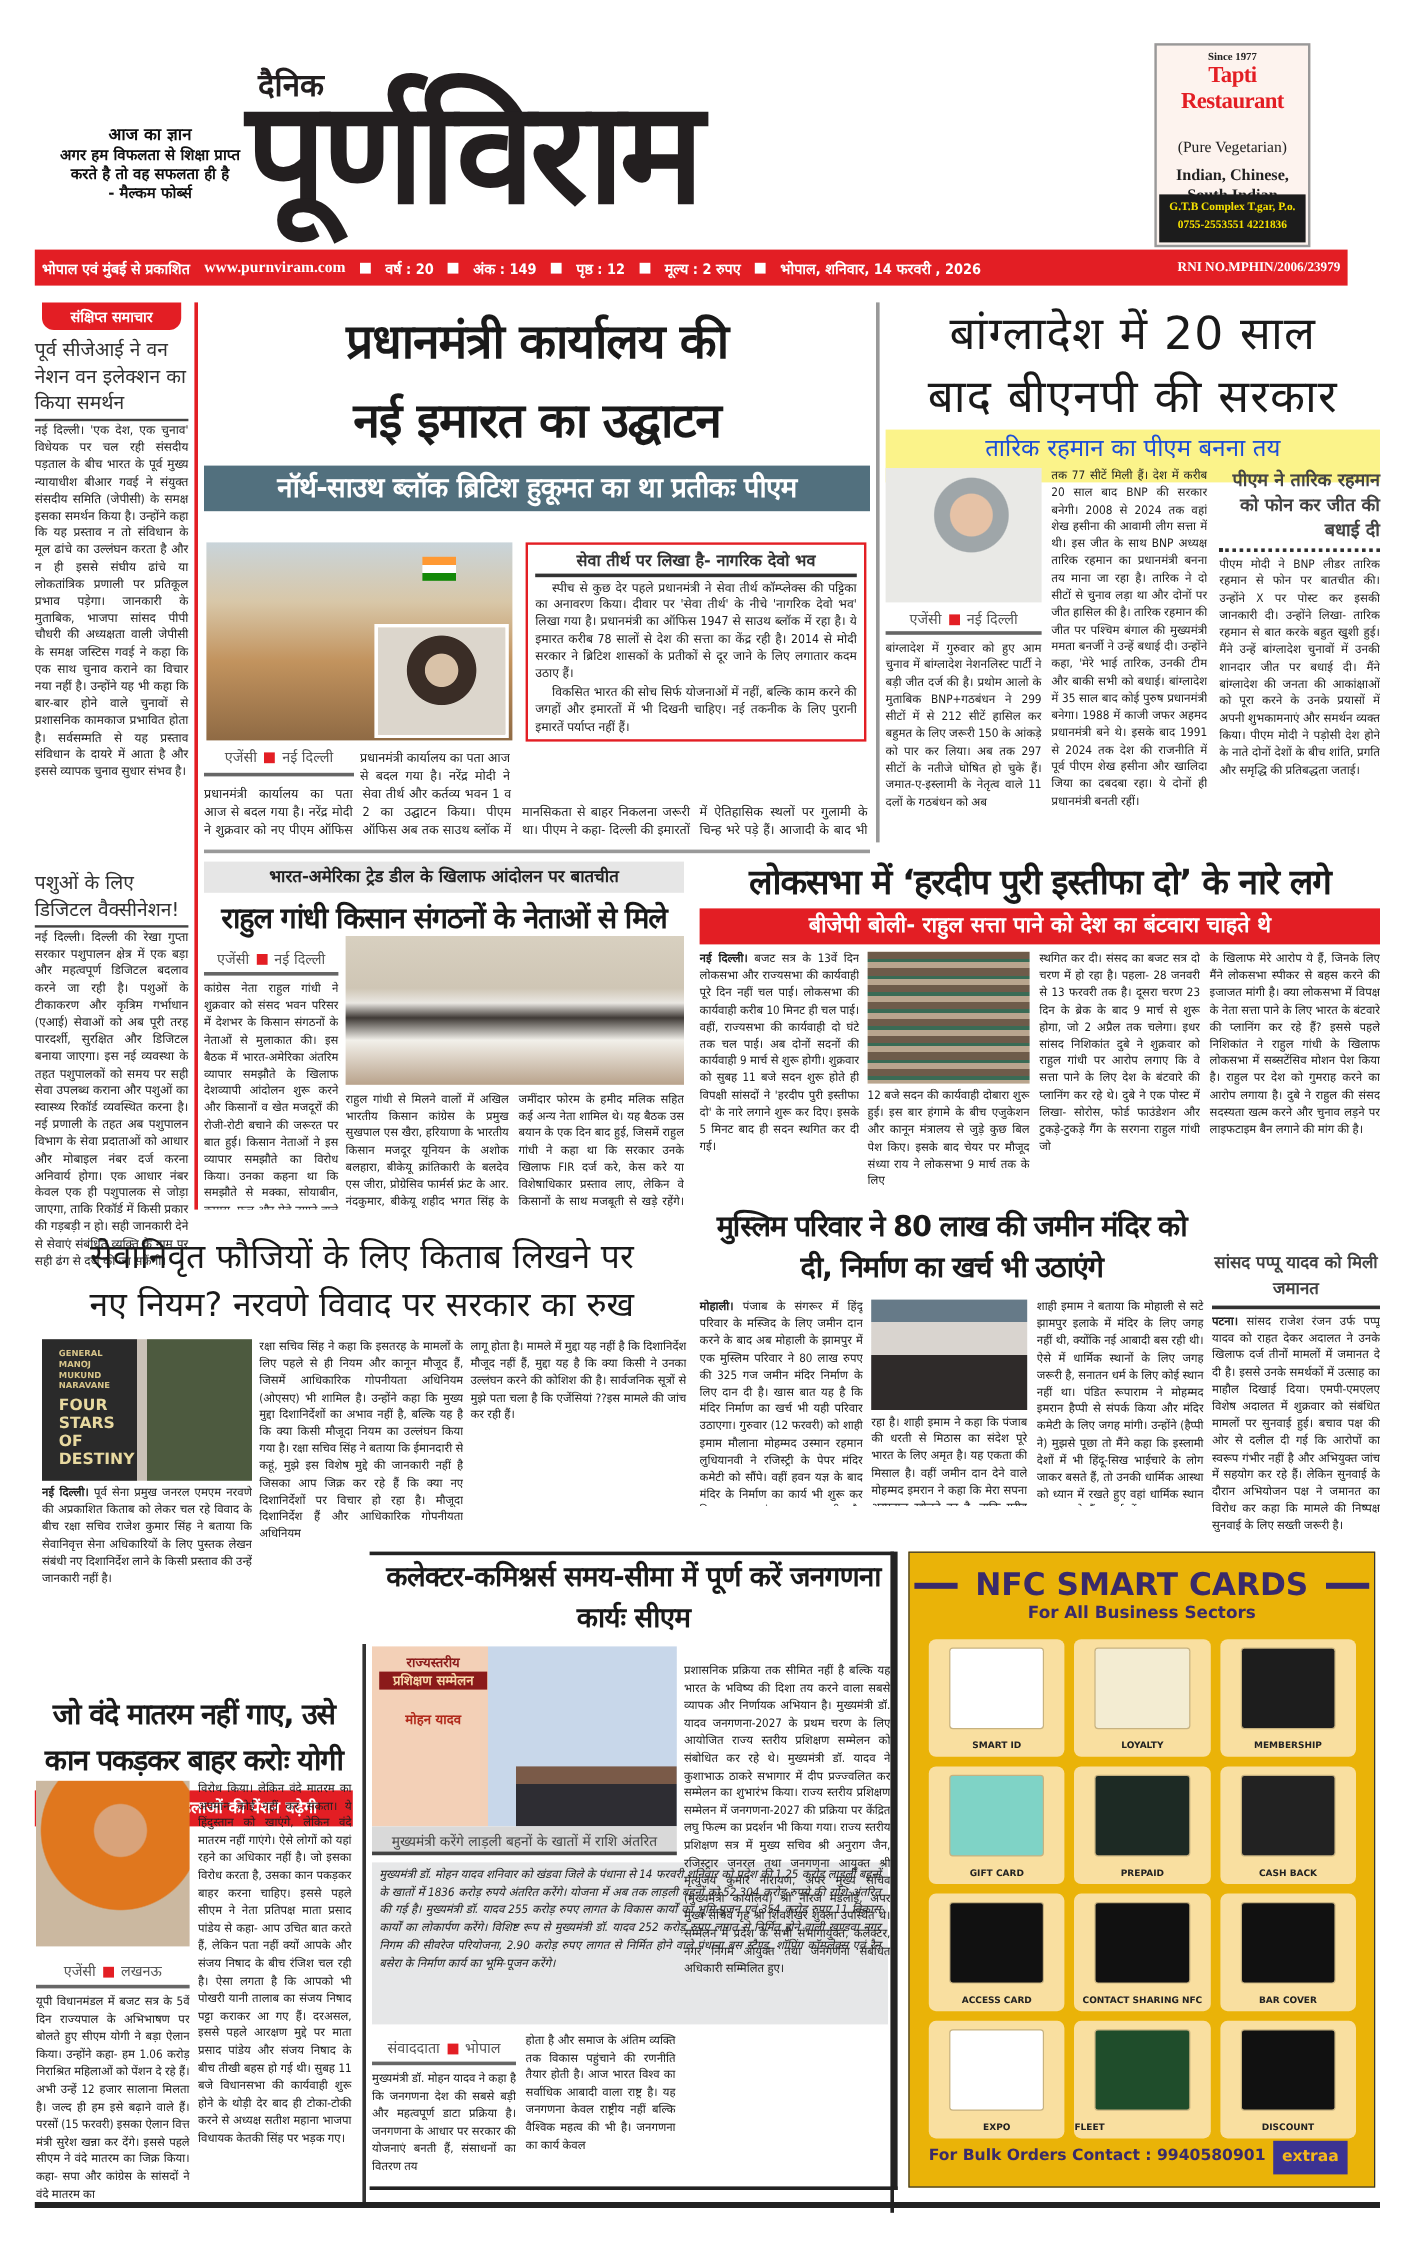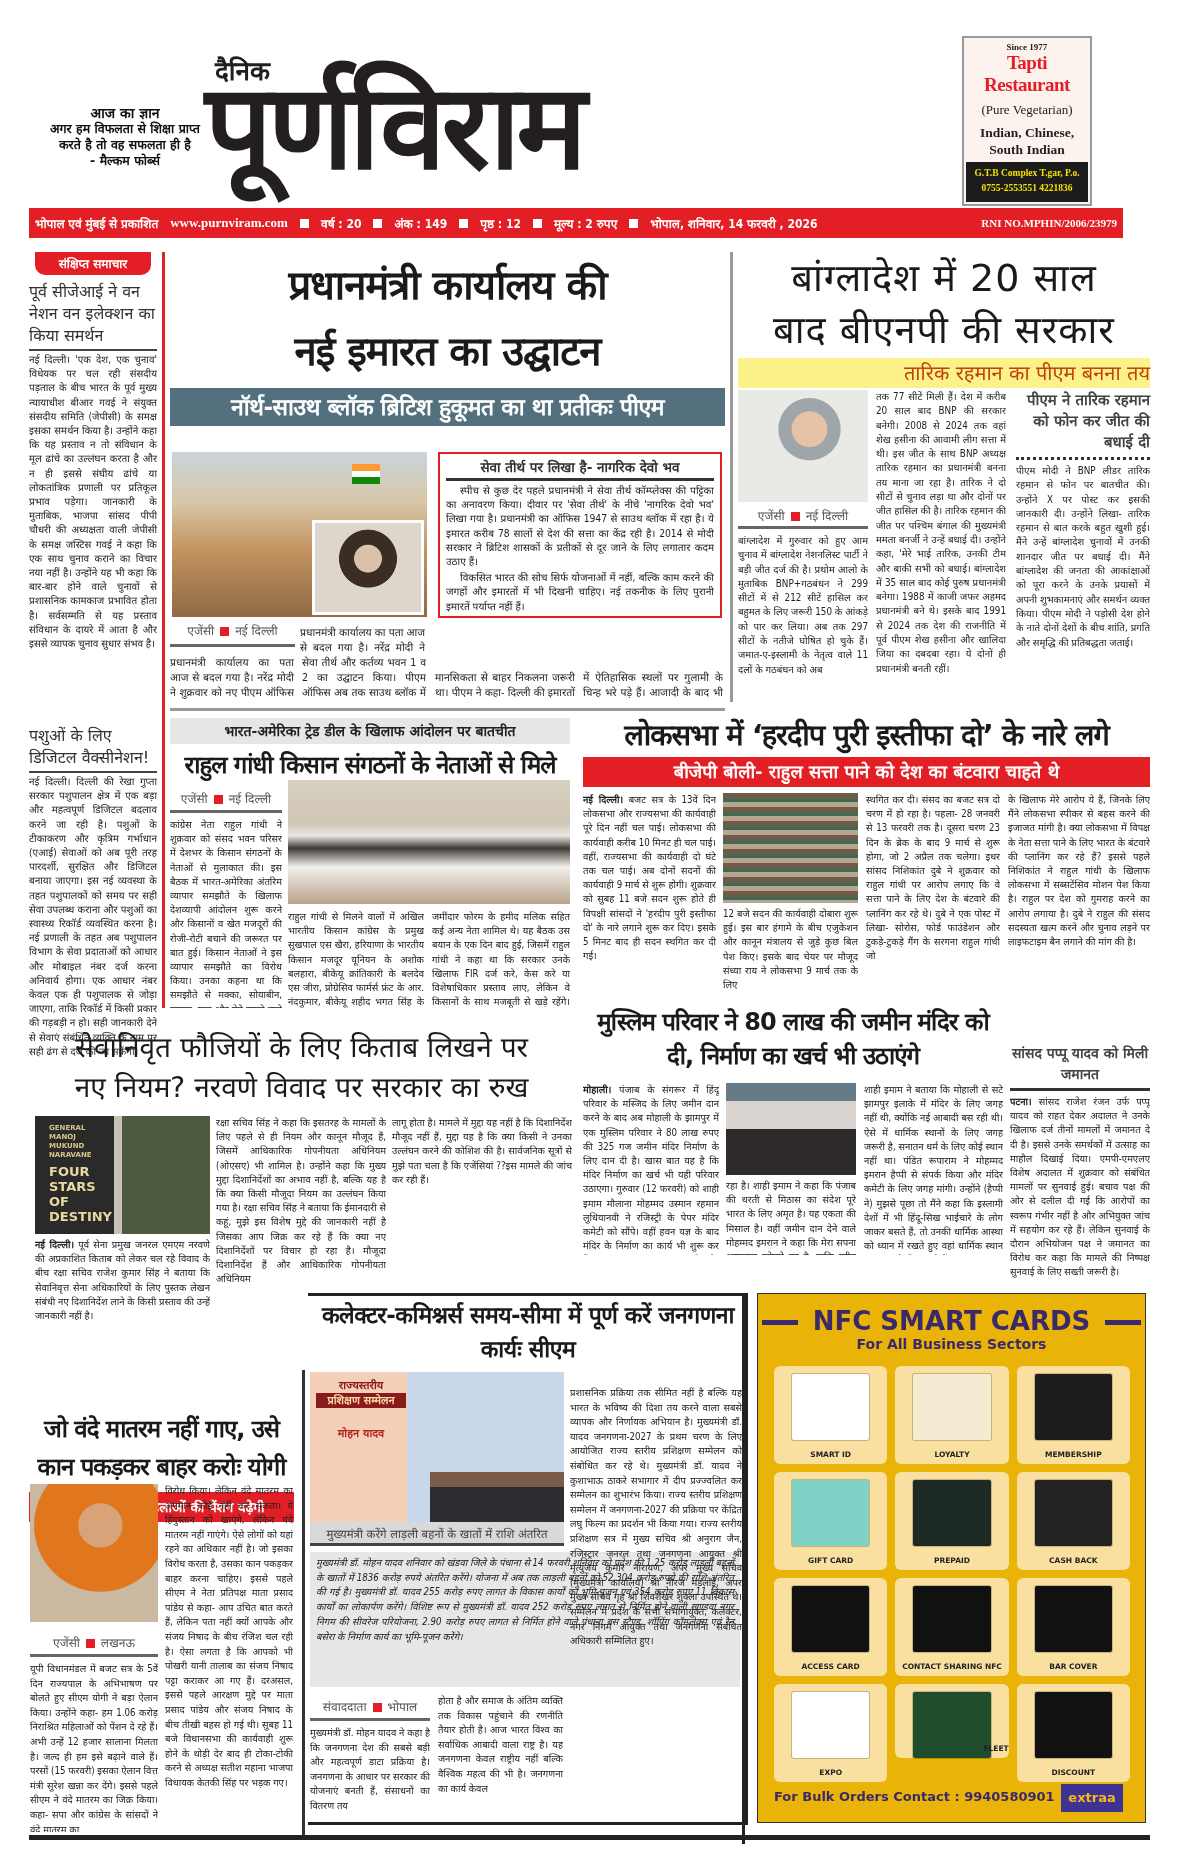--- a/index.html
+++ b/index.html
@@ -22,21 +22,21 @@
   <div class="abs" style="left:50px;top:105px;width:150px;text-align:center;font-family:'DejaVu Sans',sans-serif;font-weight:bold;font-size:12.5px;line-height:16px;color:#111">
     <div style="font-size:14px">आज का ज्ञान</div>
     <div>अगर हम विफलता से शिक्षा प्राप्त करते है तो वह सफलता ही है</div>
     <div>- मैल्कम फोर्ब्स</div>
   </div>
   <div class="abs" style="left:215px;top:52px;font-size:26px;font-weight:bold;color:#231f20">दैनिक</div>
   <div class="abs" style="left:205px;top:52px;font-family:'DejaVu Sans',sans-serif;font-weight:bold;font-size:118px;line-height:150px;letter-spacing:-4px;color:#231f20">पूर्णविराम</div>
   <div class="abs" style="left:962px;top:36px;width:130px;height:170px;border:2px solid #999;background:#fdf3ee;text-align:center;font-family:'Liberation Serif',serif">
     <div style="font-size:9px;margin-top:4px;font-weight:bold">Since 1977</div>
     <div style="font-size:19px;color:#e31e24;font-weight:bold;letter-spacing:-0.5px;line-height:22px">Tapti Restaurant</div>
-    <div style="font-size:13px;margin-top:6px">(Pure Vegetarian)</div>
+    <div style="font-size:13px;margin-top:19px">(Pure Vegetarian)</div>
     <div style="font-size:13.5px;font-weight:bold;line-height:17px;margin-top:6px">Indian, Chinese, South Indian</div>
     <div class="abs" style="left:2px;right:2px;bottom:2px;height:40px;background:#1c1c1c;color:#f5e000;font-size:9.5px;font-weight:bold;padding-top:4px;line-height:15px">
       <div>G.T.B Complex T.gar, P.o.</div>
       <div>0755-2553551 4221836</div>
     </div>
   </div>
 </div>
 
 <div class="abs" style="left:29px;top:208px;width:1094px;height:30px;background:#e31e24;color:#fff;font-family:'DejaVu Sans Condensed','DejaVu Sans',sans-serif;font-size:12px;font-weight:bold;display:flex;align-items:center;gap:12px;padding:0 6px;white-space:nowrap">
   <span>भोपाल एवं मुंबई से प्रकाशित</span>
@@ -90,21 +90,21 @@
 <div class="abs txt" style="left:300px;top:625px;width:125px;height:30px">प्रधानमंत्री कार्यालय का पता आज से बदल गया है। नरेंद्र मोदी ने शुक्रवार को नए पीएम ऑफिस सेवा तीर्थ और कर्तव्य भवन 1 व 2 का उद्घाटन किया। पीएम ऑफिस अब तक साउथ ब्लॉक में था। पीएम मोदी ने कहा कि नॉर्थ ब्लॉक और साउथ ब्लॉक की इमारतें ब्रिटिश शासन की हुकूमत की प्रतीक थीं। ये भवन ब्रिटेन के महाराज की सोच को गुलाम भारत की जमीन पर उतारने का माध्यम थीं। हम गुलामी की इस</div>
 <div class="abs" style="left:170px;top:708px;width:555px;height:3px;background:#999"></div>
 
 <div class="abs" style="left:730px;top:252px;width:3px;height:450px;background:#999"></div>
 
 <div class="abs" style="left:738px;top:252px;width:412px;height:455px">
   <div style="font-size:38px;line-height:52px;text-align:center;color:#1a1a1a;font-family:'DejaVu Sans',sans-serif;letter-spacing:1px">
     <div>बांग्लादेश में 20 साल</div>
     <div>बाद बीएनपी की सरकार</div>
   </div>
-  <div style="background:#fbf38a;font-size:20px;text-align:right;height:30px;line-height:30px;margin-top:2px;color:#c2410c">तारिक रहमान का पीएम बनना तय</div>
+  <div style="background:#fbf38a;font-size:20px;text-align:center;height:44px;line-height:30px;margin-top:2px;color:#1d4ed8">तारिक रहमान का पीएम बनना तय</div>
   <div class="abs photo" style="left:0;top:138px;width:130px;height:112px;background:radial-gradient(circle at 55% 35%,#e6c2a6 0 17%,#9fa6a9 18% 30%,#e9e9e6 31% 100%)"></div>
   <div class="abs cap" style="left:0;top:255px;width:130px">
     <span>एजेंसी</span><span class="sq"></span><span>नई दिल्ली</span>
   </div>
   <div class="abs rule" style="left:0;top:274px;width:130px"></div>
   <div class="abs txt" style="left:0;top:282px;width:130px;height:168px;font-size:9.8px;line-height:14.3px">बांग्लादेश में गुरुवार को हुए आम चुनाव में बांग्लादेश नेशनलिस्ट पार्टी ने बड़ी जीत दर्ज की है। प्रथोम आलो के मुताबिक BNP+गठबंधन ने 299 सीटों में से 212 सीटें हासिल कर बहुमत के लिए जरूरी 150 के आंकड़े को पार कर लिया। अब तक 297 सीटों के नतीजे घोषित हो चुके हैं। जमात-ए-इस्लामी के नेतृत्व वाले 11 दलों के गठबंधन को अब</div>
   <div class="abs txt" style="left:138px;top:138px;width:130px;height:312px;font-size:9.8px;line-height:14.3px">तक 77 सीटें मिली हैं। देश में करीब 20 साल बाद BNP की सरकार बनेगी। 2008 से 2024 तक वहां शेख हसीना की आवामी लीग सत्ता में थी। इस जीत के साथ BNP अध्यक्ष तारिक रहमान का प्रधानमंत्री बनना तय माना जा रहा है। तारिक ने दो सीटों से चुनाव लड़ा था और दोनों पर जीत हासिल की है। तारिक रहमान की जीत पर पश्चिम बंगाल की मुख्यमंत्री ममता बनर्जी ने उन्हें बधाई दी। उन्होंने कहा, 'मेरे भाई तारिक, उनकी टीम और बाकी सभी को बधाई। बांग्लादेश में 35 साल बाद कोई पुरुष प्रधानमंत्री बनेगा। 1988 में काजी जफर अहमद प्रधानमंत्री बने थे। इसके बाद 1991 से 2024 तक देश की राजनीति में पूर्व पीएम शेख हसीना और खालिदा जिया का दबदबा रहा। ये दोनों ही प्रधानमंत्री बनती रहीं।</div>
   <div class="abs" style="left:278px;top:138px;width:134px;height:312px">
     <div style="font-size:15px;line-height:21px;text-align:right;color:#444;font-weight:bold;border-bottom:3px dotted #333;padding-bottom:4px">पीएम ने तारिक रहमान को फोन कर जीत की बधाई दी</div>
     <div class="txt" style="font-size:9.8px;line-height:14.3px;margin-top:4px;height:240px">पीएम मोदी ने BNP लीडर तारिक रहमान से फोन पर बातचीत की। उन्होंने X पर पोस्ट कर इसकी जानकारी दी। उन्होंने लिखा- तारिक रहमान से बात करके बहुत खुशी हुई। मैंने उन्हें बांग्लादेश चुनावों में उनकी शानदार जीत पर बधाई दी। मैंने बांग्लादेश की जनता की आकांक्षाओं को पूरा करने के उनके प्रयासों में अपनी शुभकामनाएं और समर्थन व्यक्त किया। पीएम मोदी ने पड़ोसी देश होने के नाते दोनों देशों के बीच शांति, प्रगति और समृद्धि की प्रतिबद्धता जताई।</div>
@@ -241,21 +241,21 @@
         <div style="position: absolute; left: 0px; right: 0px; bottom: 5px; font-size: 7.5px; font-weight: bold; color: rgb(34, 34, 34);">CONTACT SHARING NFC</div>
       </div>
       <div style="background: rgb(249, 223, 160); border-radius: 6px; height: 98px; position: relative; text-align: center;">
         <div style="position: absolute; left: 18px; right: 18px; top: 8px; height: 66px; border-radius: 2px; background: rgb(17, 17, 17); box-shadow: rgba(0, 0, 0, 0.2) 0px 0px 0px 1px;"></div>
         <div style="position: absolute; left: 0px; right: 0px; bottom: 5px; font-size: 7.5px; font-weight: bold; color: rgb(34, 34, 34);">BAR COVER</div>
       </div>
       <div style="background: rgb(249, 223, 160); border-radius: 6px; height: 98px; position: relative; text-align: center;">
         <div style="position: absolute; left: 18px; right: 18px; top: 8px; height: 66px; border-radius: 2px; background: rgb(255, 255, 255); box-shadow: rgba(0, 0, 0, 0.2) 0px 0px 0px 1px;"></div>
         <div style="position: absolute; left: 0px; right: 0px; bottom: 5px; font-size: 7.5px; font-weight: bold; color: rgb(34, 34, 34);">EXPO</div>
       </div>
-      <div style="background: rgb(249, 223, 160); border-radius: 6px; height: 74px; position: relative; text-align: right;">
+      <div style="background: rgb(249, 223, 160); border-radius: 6px; height: 98px; position: relative; text-align: left;">
         <div style="position: absolute; left: 18px; right: 18px; top: 8px; height: 66px; border-radius: 2px; background: rgb(31, 77, 43); box-shadow: rgba(0, 0, 0, 0.2) 0px 0px 0px 1px;"></div>
         <div style="position: absolute; left: 0px; right: 0px; bottom: 5px; font-size: 7.5px; font-weight: bold; color: rgb(34, 34, 34);">FLEET</div>
       </div>
       <div style="background: rgb(249, 223, 160); border-radius: 6px; height: 98px; position: relative; text-align: center;">
         <div style="position: absolute; left: 18px; right: 18px; top: 8px; height: 66px; border-radius: 2px; background: rgb(17, 17, 17); box-shadow: rgba(0, 0, 0, 0.2) 0px 0px 0px 1px;"></div>
         <div style="position: absolute; left: 0px; right: 0px; bottom: 5px; font-size: 7.5px; font-weight: bold; color: rgb(34, 34, 34);">DISCOUNT</div>
       </div>
     </div>
   <div style="position:absolute;left:16px;bottom:18px;color:#3a2a6a;font-weight:bold;font-size:13px">For Bulk Orders Contact : 9940580901</div>
   <div style="position:absolute;right:22px;bottom:10px;width:62px;height:28px;background:#3c3392;color:#f6b81c;font-weight:bold;font-size:13px;text-align:center;line-height:28px">extraa</div>

